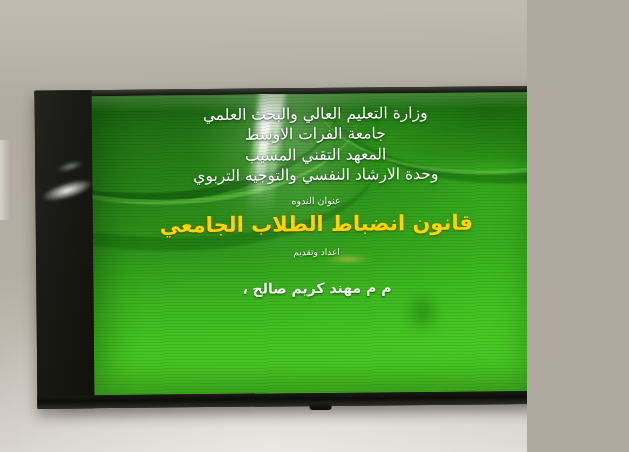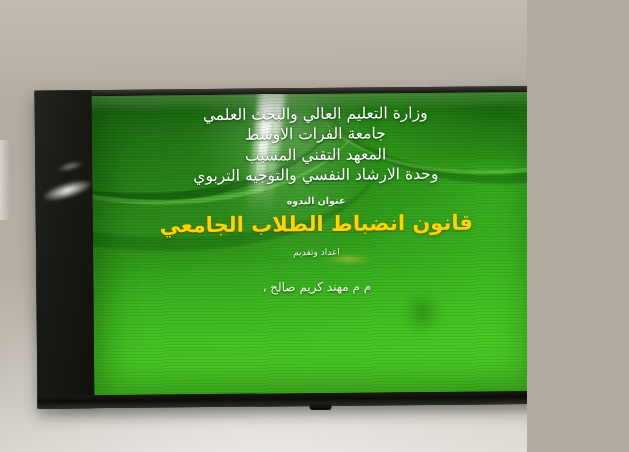--- a/index.html
+++ b/index.html
@@ -189,35 +189,36 @@
     font-family:"DejaVu Sans","Liberation Sans",sans-serif;
     text-shadow:0 1px 2px rgba(0,40,0,.65), 0 0 5px rgba(0,60,0,.35);
     white-space:nowrap;
     line-height:1.18;
   }
   .org-line{font-size:15.5px;letter-spacing:.1px;margin-bottom:2px;}
   .org-line.l1{margin-top:0px;}
   .label-small{
     font-size:9.5px;color:#f2f7ee;margin-top:9px;
     text-shadow:0 1px 2px rgba(0,40,0,.7);
-    font-weight:700;
+    font-weight:400;
   }
   .main-title{
     font-size:21px;font-weight:bold;color:#ffd400;
     margin-top:6px;
     letter-spacing:.2px;
     text-shadow:0 1px 2px rgba(70,55,0,.55), 0 0 6px rgba(120,95,0,.3);
   }
   .prep-label{
     font-size:9px;color:#eef6e9;margin-top:10px;
     text-shadow:0 1px 2px rgba(0,40,0,.7);
   }
   .presenter{
-    font-size:12px;color:#f4f9f0;margin-top:22px;
+    font-size:14px;color:#f4f9f0;margin-top:22px;
     text-shadow:0 1px 2px rgba(0,40,0,.7);
+    font-weight:bold;
   }
   .title-smudge{
     position:absolute;left:52%;top:163px;width:46px;height:5px;
     background:linear-gradient(90deg, rgba(255,190,60,.0), rgba(255,200,90,.55), rgba(255,190,60,0));
     filter:blur(2px);pointer-events:none;z-index:7;
   }
   .blob-shadow{
     position:absolute;right:22%;top:196px;width:40px;height:46px;
     background:radial-gradient(ellipse at 50% 50%, rgba(12,80,6,.40) 0%, rgba(12,80,6,0) 70%);
     filter:blur(4px);pointer-events:none;z-index:5;

